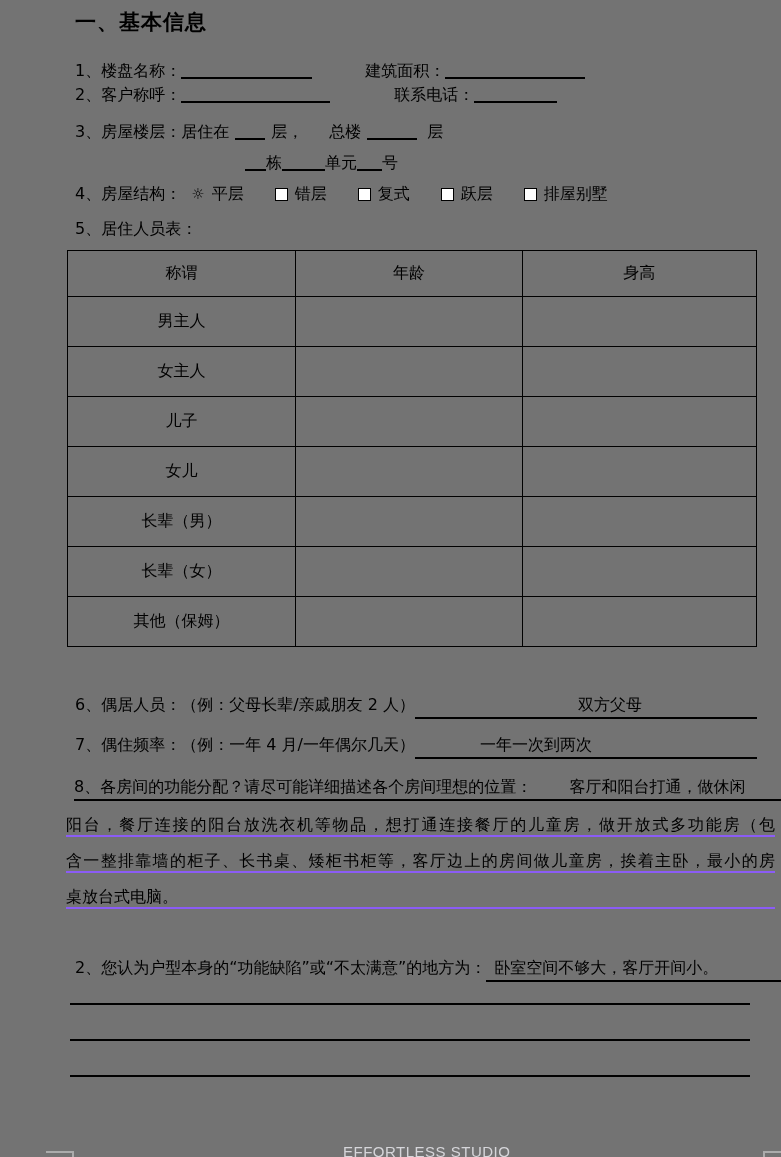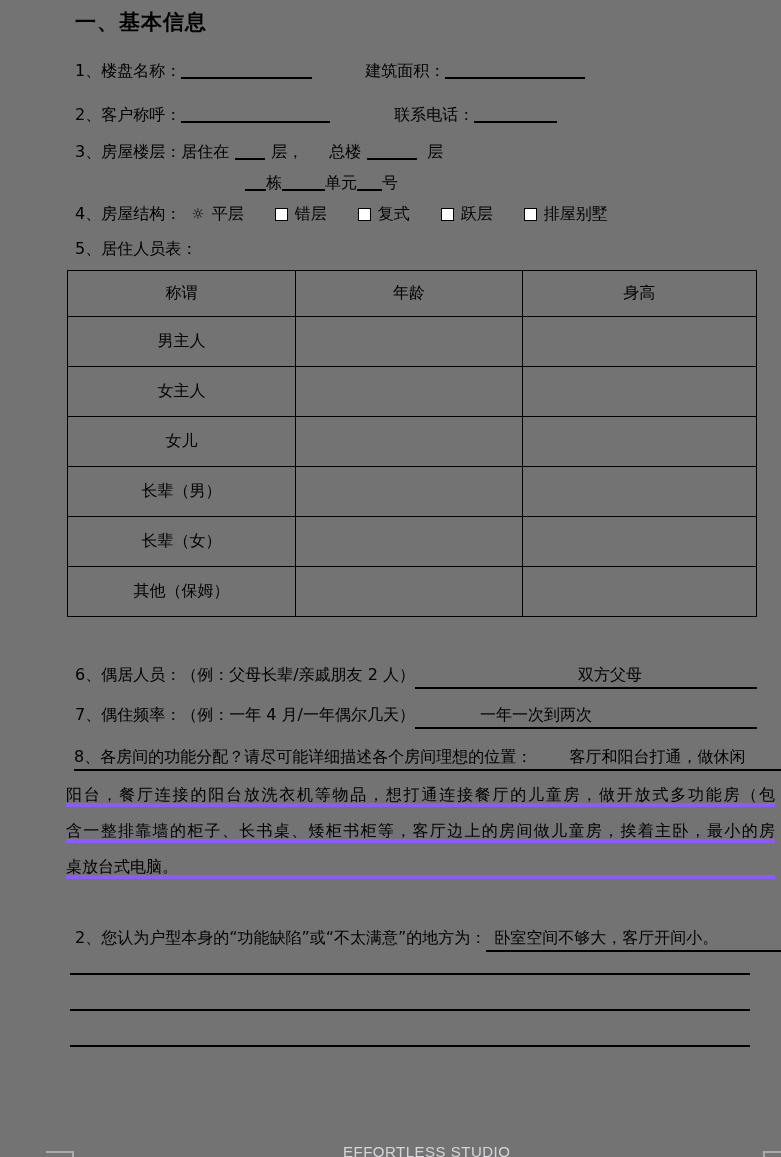--- a/index.html
+++ b/index.html
@@ -5,21 +5,21 @@
   * { box-sizing: border-box; }
   html,body { margin:0; padding:0; background:#ffffff; }
   body { font-family:"DejaVu Sans","Liberation Sans",sans-serif; color:#000; }
   .page { position:relative; width:781px; height:1157px; background:#737373; overflow:hidden; }
   .content { position:absolute; left:67px; top:0; width:690px; }
 
   .title { font-size:21px; font-weight:bold; margin:8px 0 0 8px; letter-spacing:1px; }
 
   .line { font-size:16px; line-height:22px; margin-left:8px; white-space:nowrap; }
   .q1 { margin-top:24px; }
-  .q2 { margin-top:22px; }
+  .q2 { margin-top:2px; }
   .q3a { margin-top:15px; }
   .q3b { margin-top:9px; margin-left:178px; }
   .q4 { margin-top:9px; display:flex; align-items:center; }
   .q5label { margin-top:13px; }
 
   .blank { display:inline-block; border-bottom:2px solid #000; height:16px; vertical-align:-3px; }
 
   
   .opts { display:flex; gap:31px; margin-left:10px; align-items:center; }
   .opt { display:flex; gap:7px; align-items:center; }
@@ -39,21 +39,21 @@
   .q6 { margin-top:46px; }
   .q7 { margin-top:14px; }
   .q6 .fill { padding-left:48px;text-align:center; }
   .q7 .fill { padding-left:65px; }
 
   
   .q8 { margin-top:16px; margin-left:8px; width:708px; font-size:16px; }
   .q8-first { display:flex; line-height:24px; border-bottom:2px solid #000; margin-left:-1px; }
   .q8-first .lbl { white-space:nowrap; flex:0 0 auto; }
   .q8-first .ansfirst { flex:1 1 auto; text-align:center; white-space:nowrap; }
-  .q8-line { line-height:24px; height:24px; border-bottom:4px solid #8b5cf6; margin:12px 0 0 -9px; width:709px;
+  .q8-line { line-height:24px; height:24px; border-bottom:2px solid #8b5cf6; margin:12px 0 0 -9px; width:709px;
              text-align:justify; text-align-last:justify; overflow:hidden; }
   .q8-line.last { text-align-last:left; }
   .q8-first { margin-top:0; }
   .q8 > .q8-first { margin-bottom:0; }
 
   
   .q9 { display:flex; font-size:16px; line-height:24px; margin-top:47px; margin-left:8px; width:708px; }
   .q9 .lbl { white-space:nowrap; flex:0 0 auto; }
   .q9 .fill { flex:1 1 auto; border-bottom:2px solid #000; padding-left:8px; white-space:nowrap; }
 
@@ -134,20 +134,25 @@
         <td>男主人</td>
         <td></td>
         <td></td>
       </tr>
       <tr>
         <td>女主人</td>
         <td></td>
         <td></td>
       </tr>
       <tr>
+        <td>儿子</td>
+        <td></td>
+        <td></td>
+      </tr>
+      <tr>
         <td>女儿</td>
         <td></td>
         <td></td>
       </tr>
       <tr>
         <td>长辈（男）</td>
         <td></td>
         <td></td>
       </tr>
       <tr>

